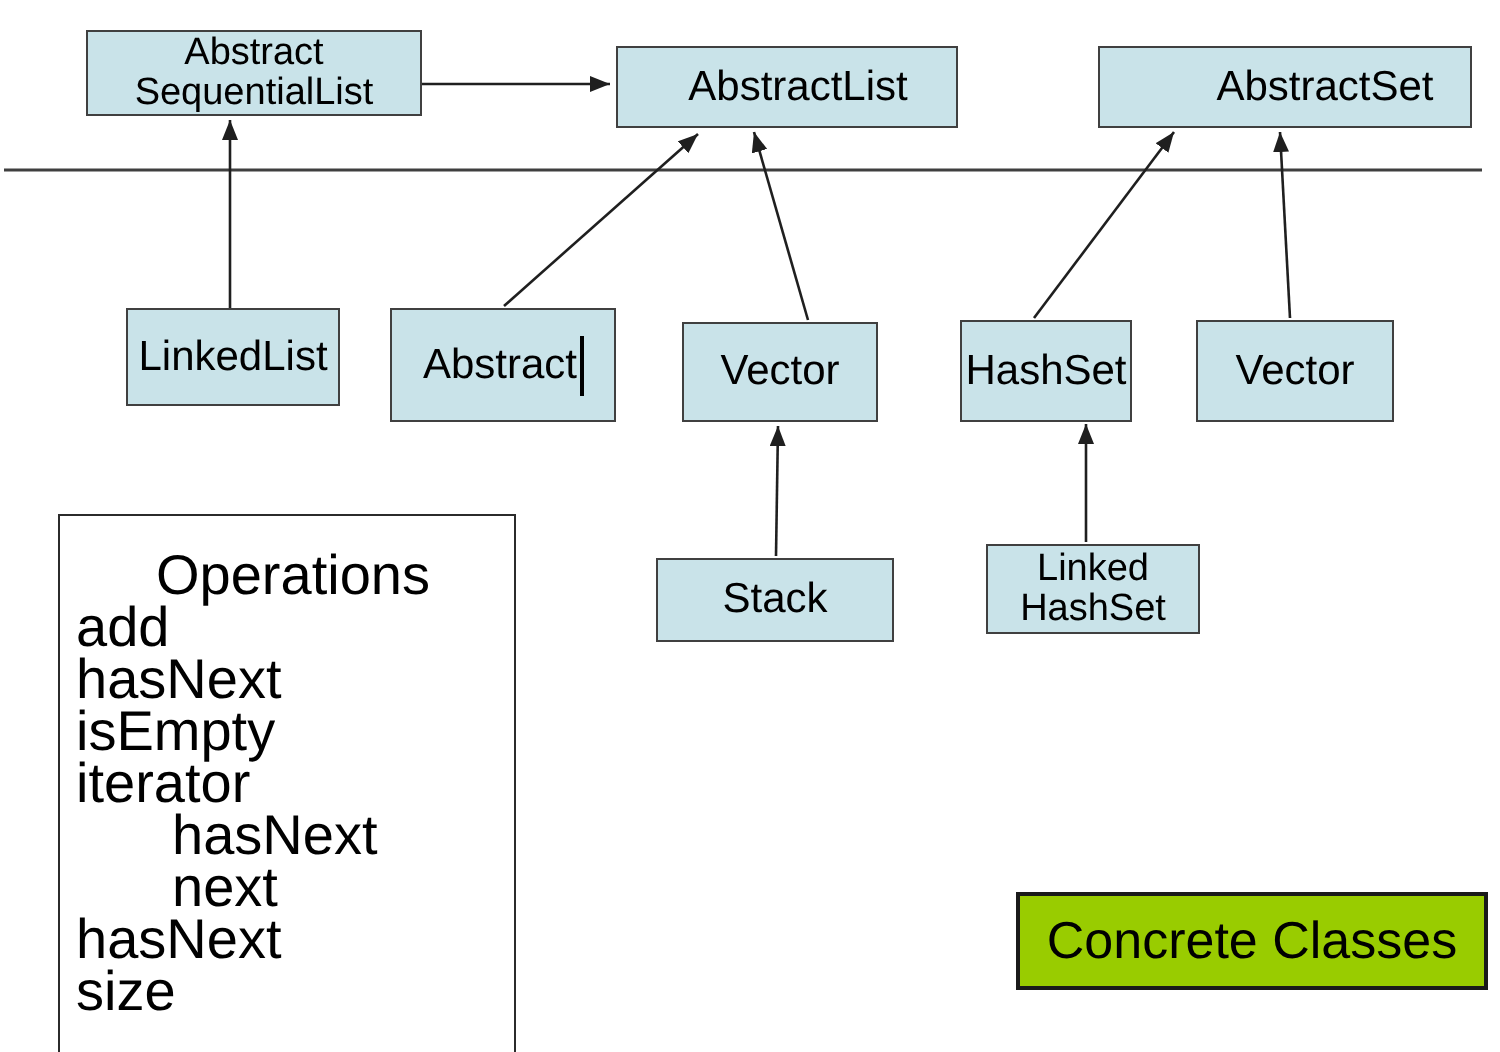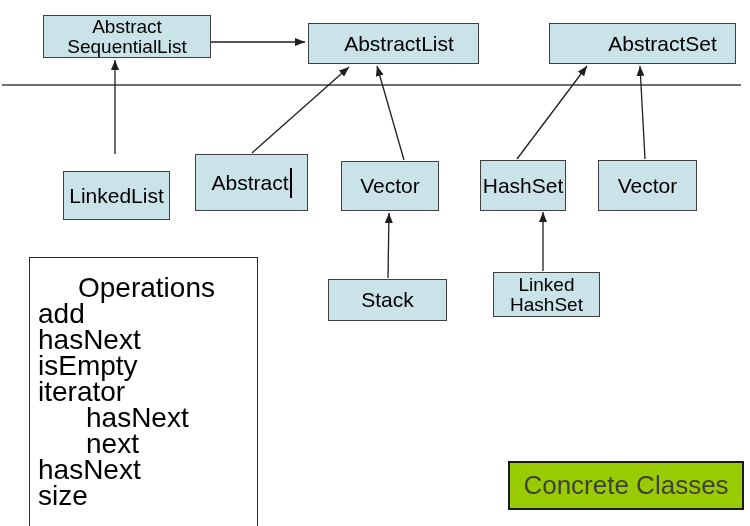--- a/index.html
+++ b/index.html
@@ -29,21 +29,21 @@
     font-size: 21px;
     line-height: 22px;
     color: #000;
     box-sizing: content-box;
   }
   .cbox.twolines { flex-direction: column; font-size: 19px; line-height: 20px; }
 
   #box-abstract-sequential-list { left: 43px;  top: 15px;  width: 166px; height: 41px; }
   #box-abstract-list            { left: 308px; top: 23px;  width: 158px; height: 39px; padding-left: 11px; }
   #box-abstract-set             { left: 549px; top: 23px;  width: 145px; height: 39px; padding-left: 40px; }
-  #box-linked-list              { left: 63px;  top: 171px; width: 105px; height: 47px; align-items: center; }
+  #box-linked-list              { left: 63px;  top: 154px; width: 105px; height: 47px; align-items: center; }
   #box-array-list               { left: 195px; top: 154px; width: 111px; height: 55px; }
   #box-vector                   { left: 341px; top: 161px; width: 96px;  height: 48px; }
   #box-hash-set                 { left: 480px; top: 160px; width: 84px;  height: 49px; }
   #box-tree-set                 { left: 598px; top: 160px; width: 97px;  height: 49px; }
   #box-stack                    { left: 328px; top: 279px; width: 117px; height: 40px; }
   #box-linked-hash-set          { left: 493px; top: 272px; width: 105px; height: 43px; }
 
   .caret {
     display: inline-block;
     width: 2px;
@@ -62,29 +62,29 @@
     font-size: 28px;
     padding-top: 17px;
     box-sizing: content-box;
   }
   #operations-panel .op-line { line-height: 26px; padding-left: 8px; white-space: pre; }
   #operations-panel .op-title { padding-left: 48px; }
   #operations-panel .op-indent { padding-left: 56px; }
 
   #concrete-classes-box {
     position: absolute;
-    left: 508px; top: 461px;
+    left: 508px; top: 446px;
     width: 232px; height: 45px;
     background: #99CC00;
     border: 2px solid #1a1a1a;
     display: flex;
     align-items: center;
     justify-content: center;
     font-size: 26px;
-    color: #404040;
+    color: #000000;
     box-sizing: content-box;
   }
 </style>
 </head>
 <body>
 
 <div id="canvas">
 
   <svg class="wires" viewBox="0 0 750 526">
     <defs>

